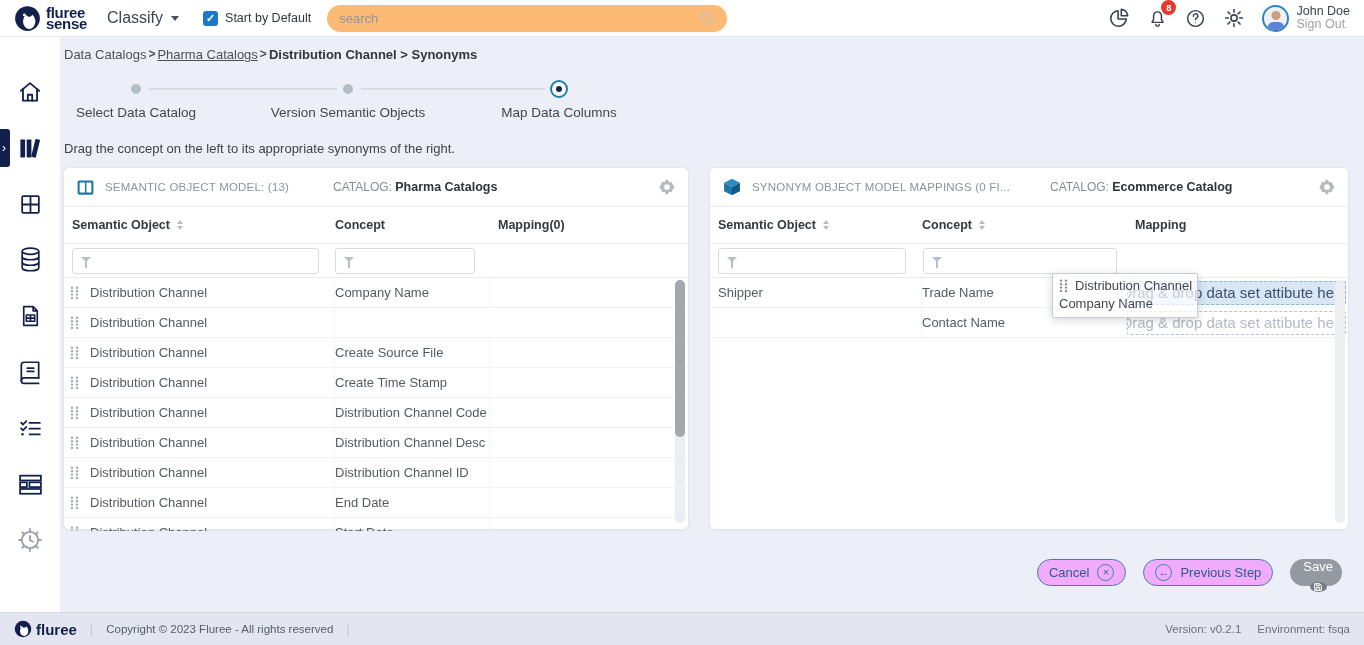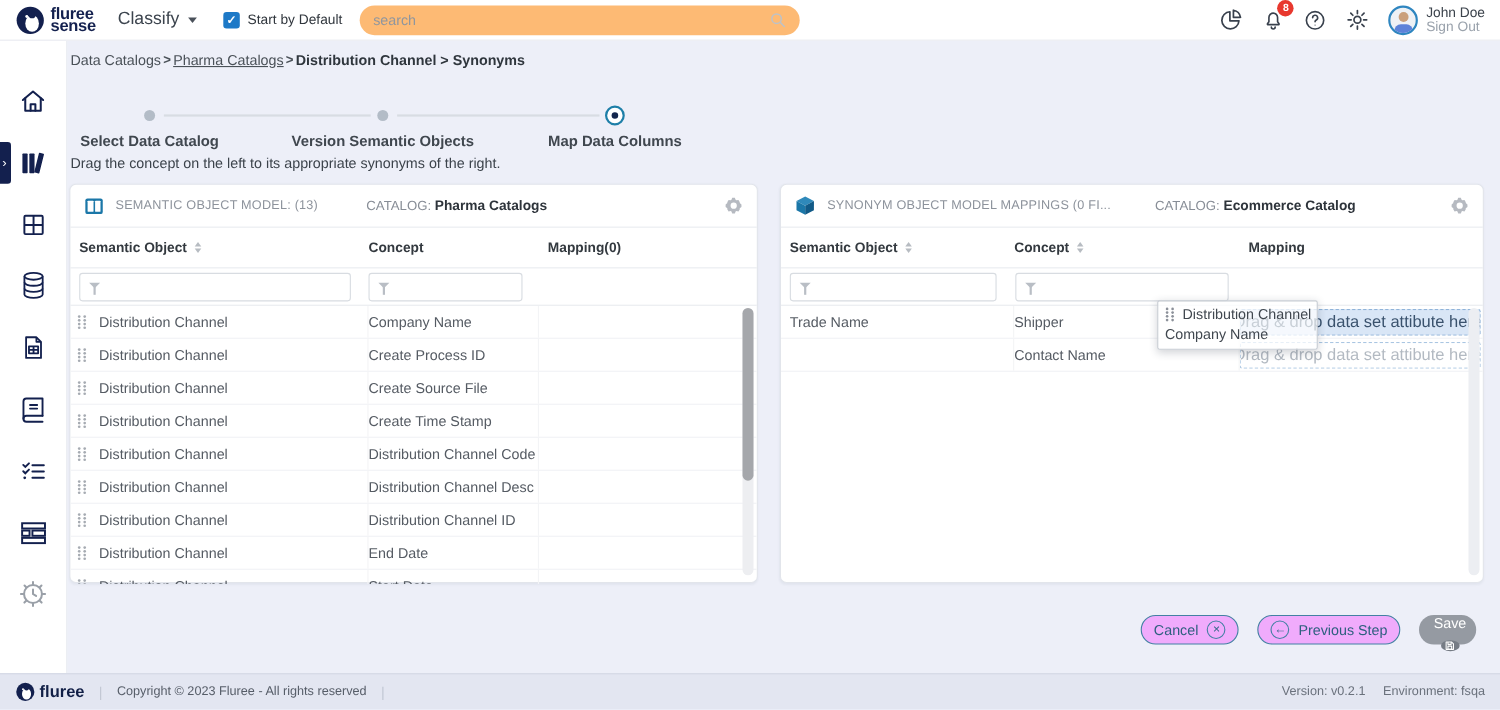--- a/index.html
+++ b/index.html
@@ -36,21 +36,21 @@
   .s-item.active .exp{position:absolute;left:2px;top:50%;transform:translateY(-50%);color:#fff;font-size:12px;line-height:1;}
 
   
   .main{position:absolute;left:61px;top:37px;right:0;bottom:33px;background:#edeff8;}
   .breadcrumb{position:absolute;left:3px;top:10px;display:flex;align-items:flex-start;gap:2px;font-size:13px;color:#4a5158;}
   .bc-link{cursor:pointer;}
   .bc-link.u{text-decoration:underline;}
   .bc-current{font-weight:bold;color:#2f363d;}
   .bc-sep{font-weight:bold;font-size:12px;color:#4a5158;}
 
-  .stepper{position:absolute;left:0;top:56px;width:720px;height:62px;font-weight:bold;}
+  .stepper{position:absolute;left:0;top:40px;width:720px;height:62px;}
   .step-line{position:absolute;top:11px;height:2px;background:#d8dce3;}
   .line1{left:88px;width:188px;}
   .line2{left:300px;width:184px;}
   .step-dot{position:absolute;top:7px;width:10px;height:10px;border-radius:50%;background:#b3bcc7;cursor:pointer;}
   .dot1{left:70px;}
   .dot2{left:282px;}
   .step-ring{position:absolute;left:489px;top:3px;width:18px;height:18px;border-radius:50%;border:2px solid #1e7fa8;background:#fff;display:flex;align-items:center;justify-content:center;cursor:pointer;}
   .step-ring::after{content:"";width:6px;height:6px;border-radius:50%;background:#13254d;}
   .step-label{position:absolute;top:28px;transform:translateX(-50%);font-size:13.5px;color:#40474f;white-space:nowrap;}
   .lbl1{left:75px;}
@@ -384,21 +384,20 @@
                   <circle cx="2" cy="5.2" r="1.2"></circle>
                   <circle cx="7" cy="5.2" r="1.2"></circle>
                   <circle cx="2" cy="8.6" r="1.2"></circle>
                   <circle cx="7" cy="8.6" r="1.2"></circle>
                   <circle cx="2" cy="12" r="1.2"></circle>
                   <circle cx="7" cy="12" r="1.2"></circle>
                 </g>
               </svg>
             </span>
             <span class="cell b">Distribution Channel</span>
-            <span class="cell b">Create Process ID</span>
             <span class="cell"></span>
           </div>
         <div class="trow">
             <span class="handle">
               <svg width="9" height="14" viewBox="0 0 9 14">
                 <g fill="#a6abb2">
                   <circle cx="2" cy="1.8" r="1.2"></circle>
                   <circle cx="7" cy="1.8" r="1.2"></circle>
                   <circle cx="2" cy="5.2" r="1.2"></circle>
                   <circle cx="7" cy="5.2" r="1.2"></circle>
@@ -566,22 +565,22 @@
             </span>
           </span>
         <span class="th c3">Mapping</span>
       </div>
       <div class="f-row">
         <span class="f-wrap f1"><span class="funnel"></span><input style=""></span>
         <span class="f-wrap f2"><span class="funnel"></span><input style=""></span>
       </div>
       <div class="rows">
         <div class="trow">
+          <span class="cell b">Shipper</span>
           <span class="cell b">Trade Name</span>
-          <span class="cell b">Shipper</span>
           <span class="cell">
               <span class="drop hl">Drag &amp; drop data set attibute here.</span>
             </span>
         </div>
         <div class="trow">
           <span class="cell b"></span>
           <span class="cell b">Contact Name</span>
           <span class="cell">
               <span class="drop">Drag &amp; drop data set attibute here.</span>
             </span>

